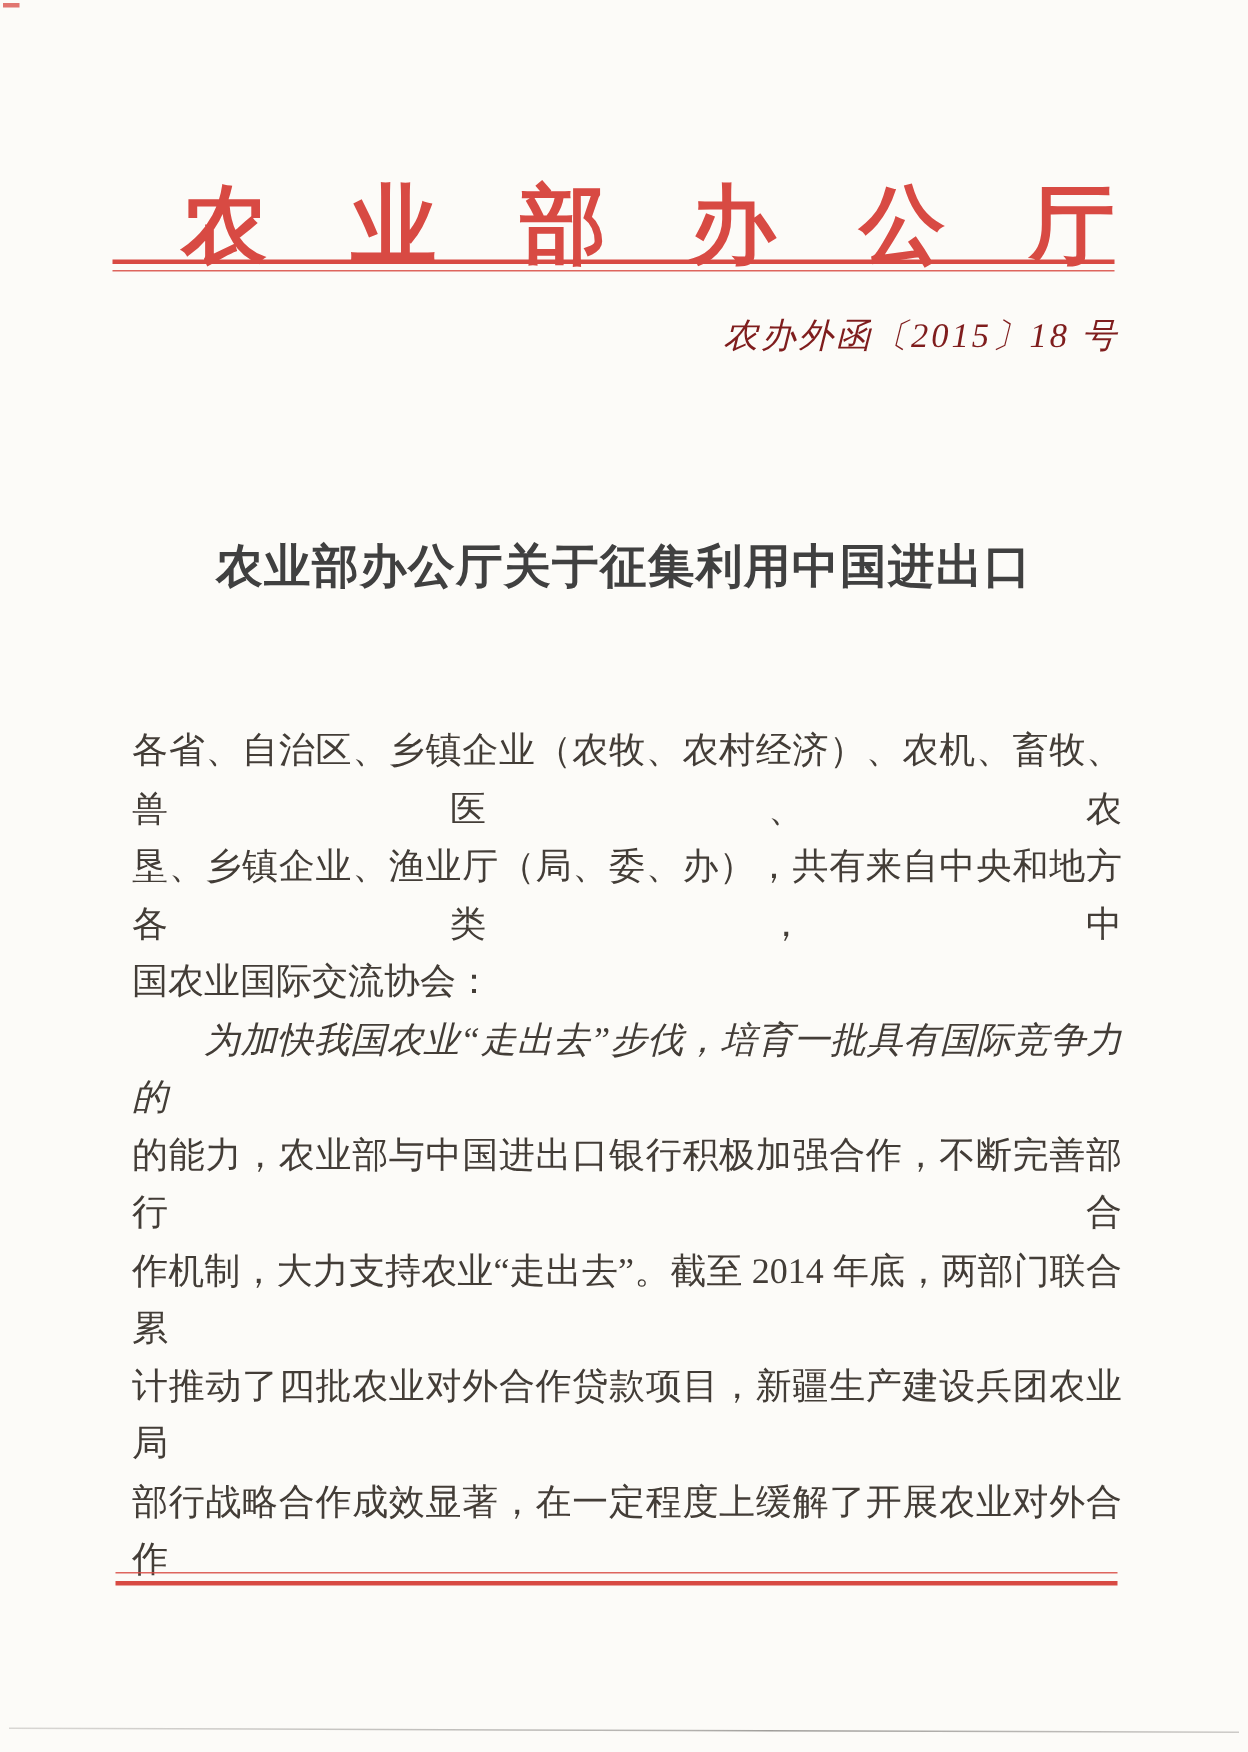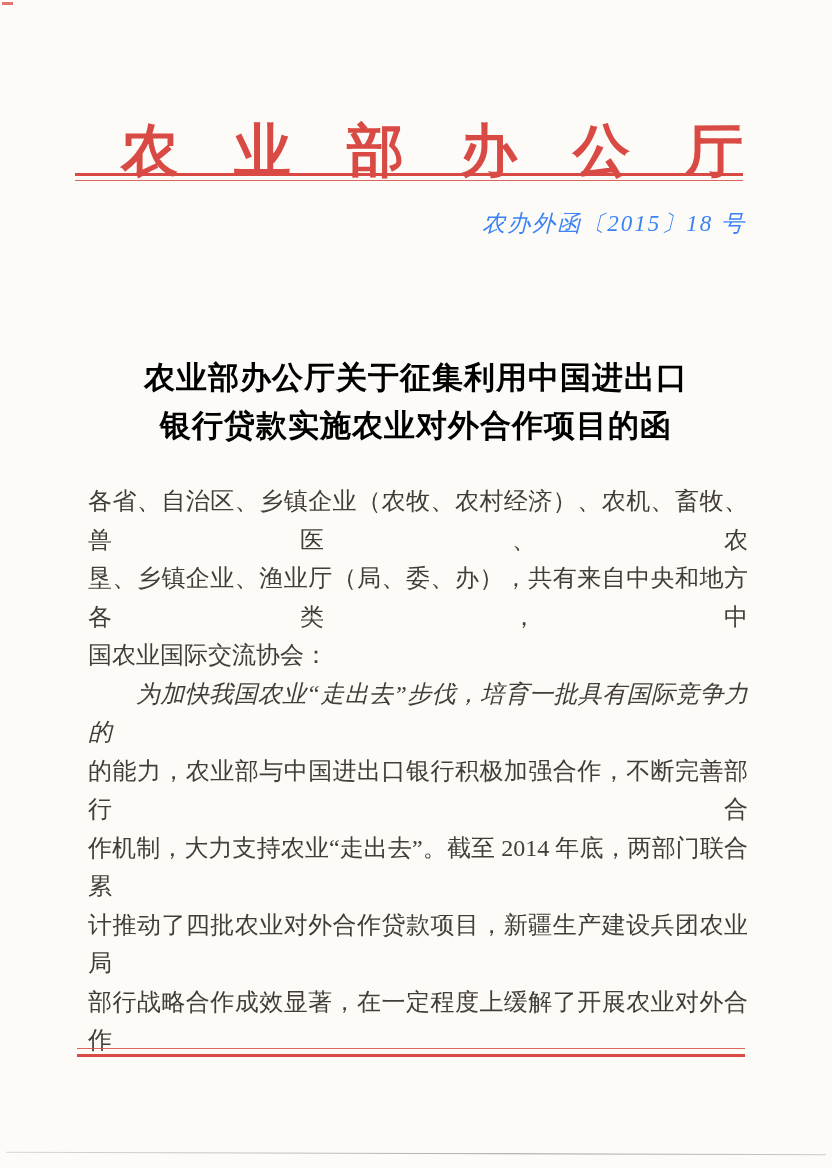--- a/index.html
+++ b/index.html
@@ -55,35 +55,35 @@
   .header-rule .rule.thick { margin-bottom: 4px; }
   .footer-rule .rule.thin { margin-bottom: 5px; }
   
   .doc-number {
     position: absolute;
     top: 208px;
     right: 86px;
     font-size: 23px;
     font-style: italic;
     letter-spacing: 2px;
-    color: #3b82f6;
+    color: #7f1d1d;
     white-space: nowrap;
   }
   
   .title {
     position: absolute;
     top: 354px;
     left: 0;
     width: 100%;
     text-align: center;
     font-size: 31px;
     line-height: 48px;
     font-weight: bold;
     letter-spacing: 1px;
-    color: #000000;
+    color: #404040;
   }
   
   .body-text {
     position: absolute;
     top: 482px;
     left: 88px;
     width: 660px;
     font-size: 24px;
     line-height: 38.5px;
     color: #433d37;
@@ -118,21 +118,20 @@
 
   <div class="rule-group header-rule">
     <div class="rule thick"></div>
     <div class="rule thin"></div>
   </div>
 
   <div class="doc-number">农办外函〔2015〕18 号</div>
 
   <div class="title">
     <div>农业部办公厅关于征集利用中国进出口</div>
-    <div>银行贷款实施农业对外合作项目的函</div>
   </div>
 
   <div class="body-text" id="body-lines">
       <div class="line justify">各省、自治区、乡镇企业（农牧、农村经济）、农机、畜牧、兽医、农</div>
       <div class="line justify">垦、乡镇企业、渔业厅（局、委、办），共有来自中央和地方各类，中</div>
       <div class="line">国农业国际交流协会：</div>
       <div class="line indent justify">为加快我国农业“走出去”步伐，培育一批具有国际竞争力的</div>
       <div class="line justify">的能力，农业部与中国进出口银行积极加强合作，不断完善部行合</div>
       <div class="line justify">作机制，大力支持农业“走出去”。截至 2014 年底，两部门联合累</div>
       <div class="line justify">计推动了四批农业对外合作贷款项目，新疆生产建设兵团农业局</div>

